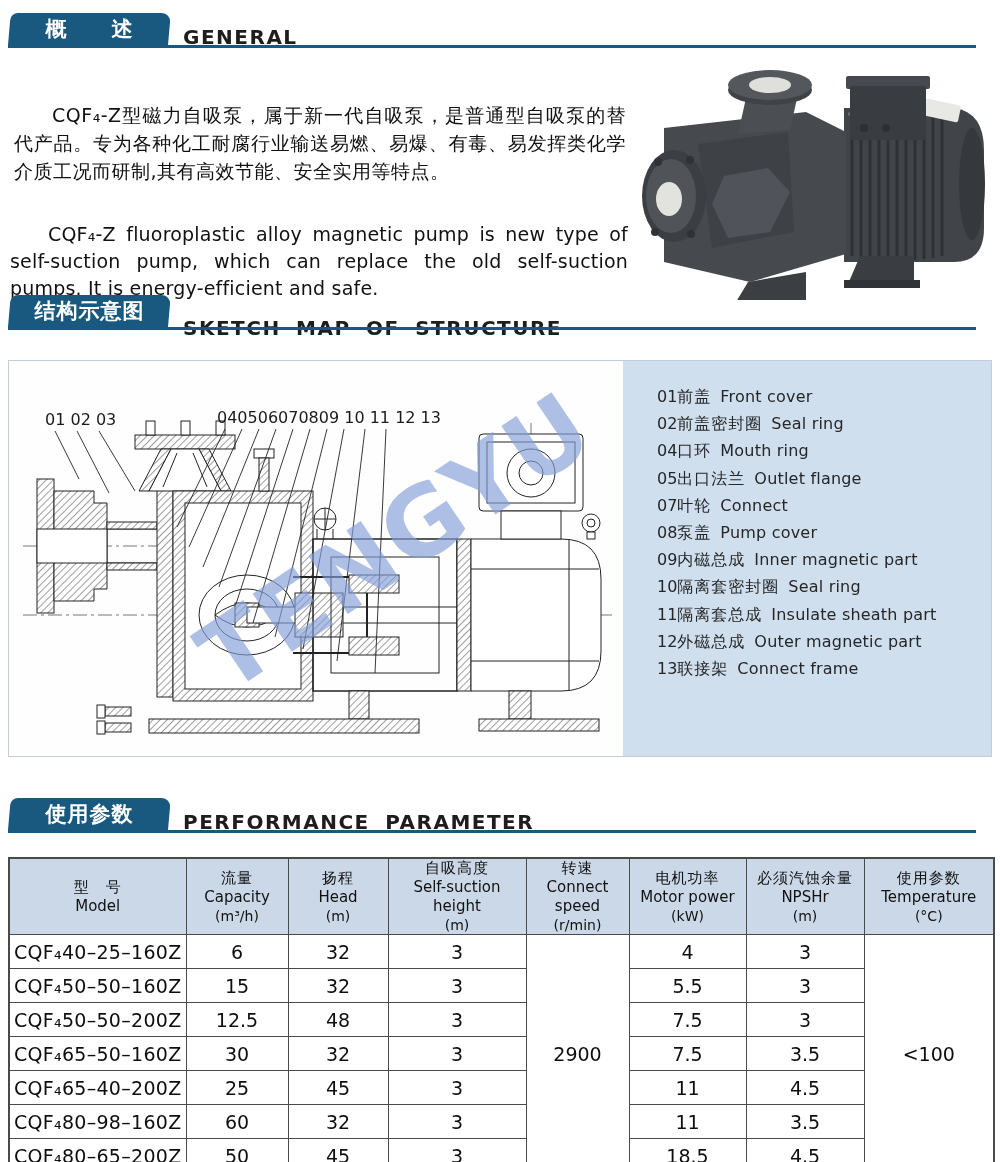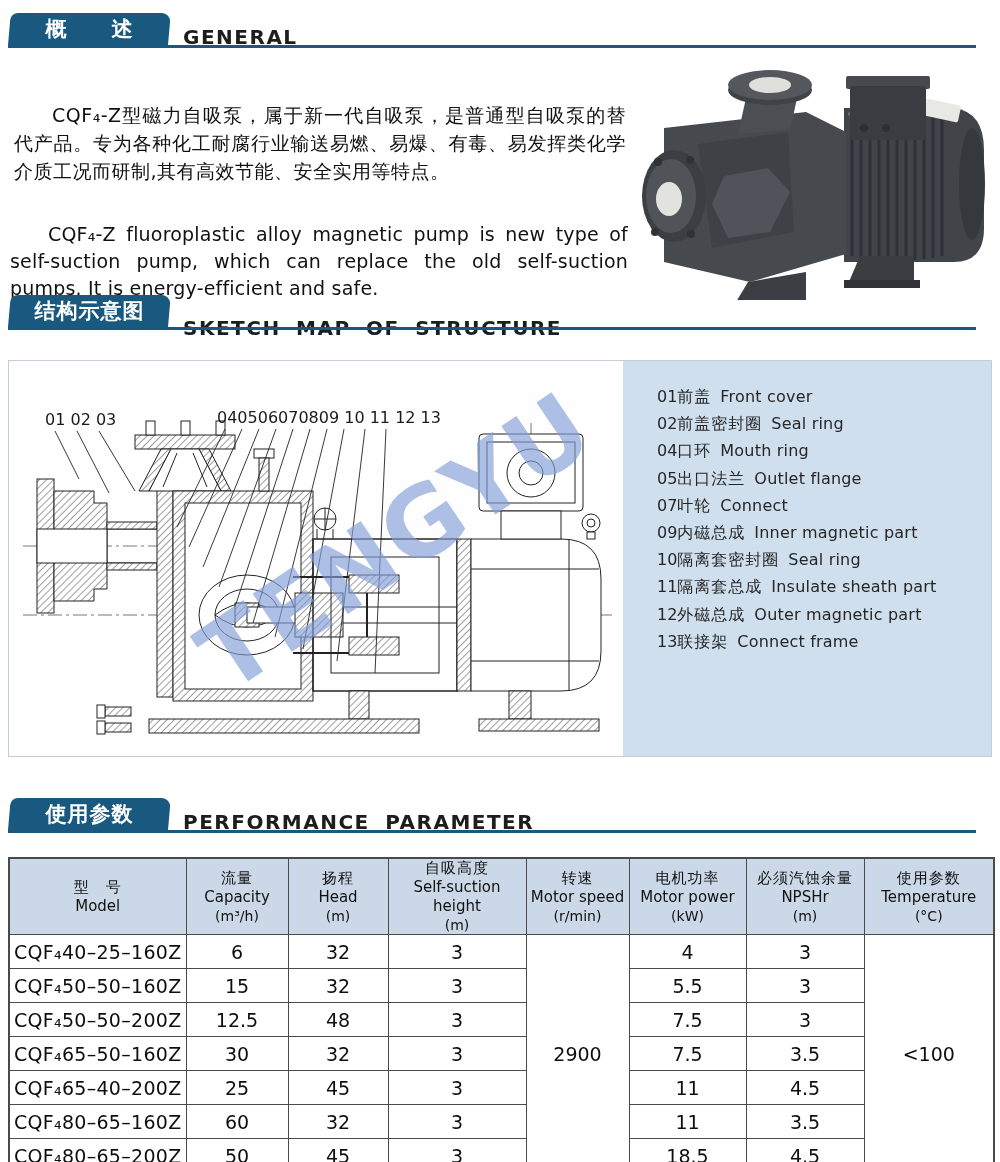--- a/index.html
+++ b/index.html
@@ -252,20 +252,21 @@
   </svg>
 
   <div class="watermark">TENGYU</div>
 
   <div class="parts-list">
     <div class="part-item"><span class="pnum">01</span><span class="pzh">前盖</span><span class="pen">Front cover</span></div>
     <div class="part-item"><span class="pnum">02</span><span class="pzh">前盖密封圈</span><span class="pen">Seal ring</span></div>
     <div class="part-item"><span class="pnum">04</span><span class="pzh">口环</span><span class="pen">Mouth ring</span></div>
     <div class="part-item"><span class="pnum">05</span><span class="pzh">出口法兰</span><span class="pen">Outlet flange</span></div>
     <div class="part-item"><span class="pnum">07</span><span class="pzh">叶轮</span><span class="pen">Connect</span></div>
+    <div class="part-item"><span class="pnum">08</span><span class="pzh">泵盖</span><span class="pen">Pump cover</span></div>
     <div class="part-item"><span class="pnum">09</span><span class="pzh">内磁总成</span><span class="pen">Inner magnetic part</span></div>
     <div class="part-item"><span class="pnum">10</span><span class="pzh">隔离套密封圈</span><span class="pen">Seal ring</span></div>
     <div class="part-item"><span class="pnum">11</span><span class="pzh">隔离套总成</span><span class="pen">Insulate  sheath part</span></div>
     <div class="part-item"><span class="pnum">12</span><span class="pzh">外磁总成</span><span class="pen">Outer magnetic part</span></div>
     <div class="part-item"><span class="pnum">13</span><span class="pzh">联接架</span><span class="pen">Connect frame</span></div>
   </div>
 </div>
 
 <div class="sec-tab" style="top:798px;">
   <span>使用参数</span>
@@ -300,21 +301,21 @@
         <div class="th-en">Head</div>
         <div class="th-unit">(m)</div>
       </th>
       <th>
         <div class="th-zh">自吸高度</div>
         <div class="th-en">Self-suction height</div>
         <div class="th-unit">(m)</div>
       </th>
       <th>
         <div class="th-zh">转速</div>
-        <div class="th-en">Motor speed</div>
+        <div class="th-en">Connect speed</div>
         <div class="th-unit">(r/min)</div>
       </th>
       <th>
         <div class="th-zh">电机功率</div>
         <div class="th-en">Motor power</div>
         <div class="th-unit">(kW)</div>
       </th>
       <th>
         <div class="th-zh">必须汽蚀余量</div>
         <div class="th-en">NPSHr</div>
@@ -364,21 +365,21 @@
     </tr>
     <tr>
       <td class="model-cell">CQF₄65–40–200Z</td>
       <td>25</td>
       <td>45</td>
       <td>3</td>
       <td>11</td>
       <td>4.5</td>
     </tr>
     <tr>
-      <td class="model-cell">CQF₄80–65–160Z</td>
+      <td class="model-cell">CQF₄80–98–160Z</td>
       <td>60</td>
       <td>32</td>
       <td>3</td>
       <td>11</td>
       <td>3.5</td>
     </tr>
     <tr>
       <td class="model-cell">CQF₄80–65–200Z</td>
       <td>50</td>
       <td>45</td>

